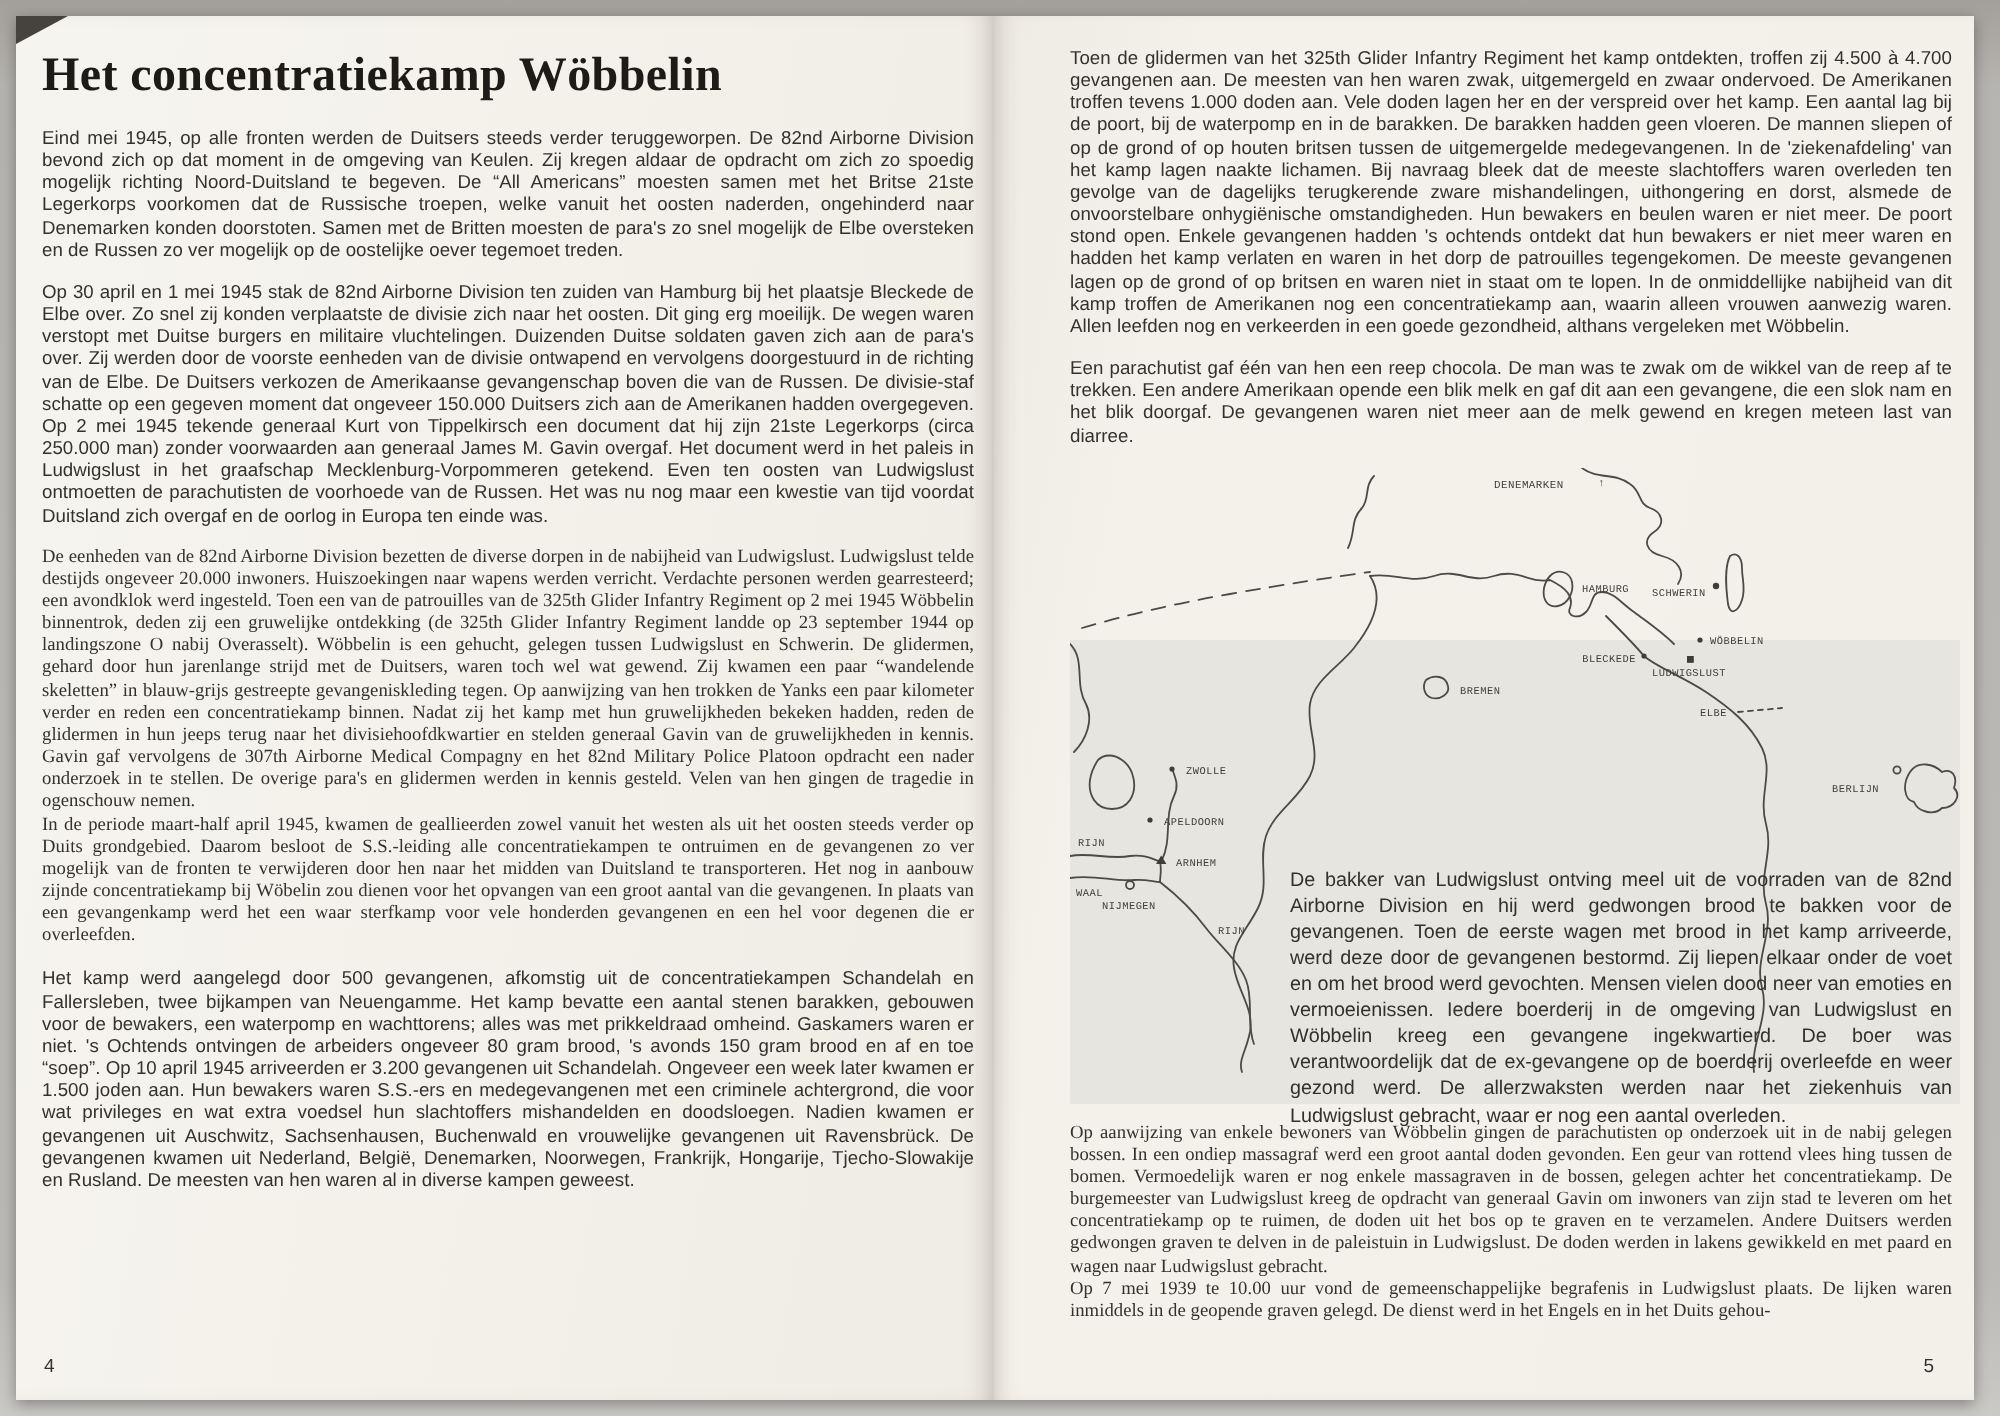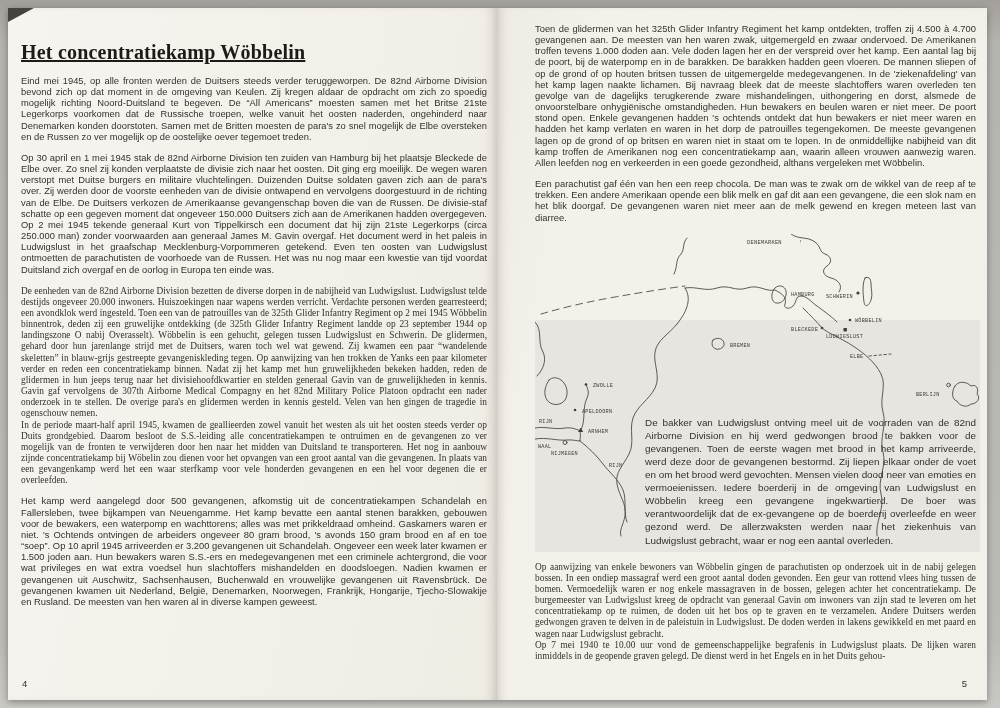--- a/index.html
+++ b/index.html
@@ -24,39 +24,38 @@
     box-shadow:inset -10px 0 14px -10px rgba(60,50,40,.35);
   }
   .page-right{
     width:490px;
     background:linear-gradient(100deg,#eeebe4 0%,#f4f1ea 18%,#f3f0e9 100%);
     padding:16px 11px 0 38px;
     box-shadow:inset 9px 0 12px -9px rgba(60,50,40,.28);
   }
   h1.title{
     font-family:"Liberation Serif",serif;font-weight:bold;
-    font-size:20px;letter-spacing:.2px;color:#1d1b18;
-    margin:16px 0 12px 0;
-    text-decoration:underline;
+    font-size:24px;letter-spacing:.2px;color:#1d1b18;
+    margin:0 0 12px 0;
   }
   p.body, .block p{
     font-size:9.35px;line-height:11.15px;color:#33312e;
     text-align:justify;margin:0 0 10px 0;letter-spacing:0.02px;
   }
   .block{margin:0 0 10px 0;}
   .block p{margin:0;font-family:Liberation Serif, serif;}
   .pagenum{
     position:absolute;bottom:11px;font-size:9.5px;color:#33312e;
   }
   .pagenum.pn-left{left:14px;}
   .pagenum.pn-right{right:20px;}
   .map-figure{position:relative;width:445px;height:318px;margin:0 0 10px 0;}
   .map-figure svg{position:absolute;left:0;top:0;}
   .map-side-text{
-    position:absolute;left:110px;top:182px;width:331px;
+    position:absolute;left:110px;top:200px;width:331px;
     font-size:9.9px;line-height:13.1px;color:#33312e;text-align:justify;
   }
   .map-line{fill:none;stroke:#4b4a47;stroke-width:0.9;stroke-linecap:round;stroke-linejoin:round;}
   .map-label{font-family:"Liberation Mono",monospace;font-size:5.2px;fill:#3e3d3a;letter-spacing:.25px;}
   .map-label.big{font-size:5.4px;}
   .map-marker{fill:#3e3d3a;}
 </style>
 </head>
 <body>
 
@@ -155,17 +154,17 @@
         <text class="map-label" x="3" y="214">WAAL</text>
         <text class="map-label" x="16" y="220.5">NIJMEGEN</text>
         <text class="map-label" x="74" y="233">RIJN</text>
       </svg>
 
       <div class="map-side-text">De bakker van Ludwigslust ontving meel uit de voorraden van de 82nd Airborne Division en hij werd gedwongen brood te bakken voor de gevangenen. Toen de eerste wagen met brood in het kamp arriveerde, werd deze door de gevangenen bestormd. Zij liepen elkaar onder de voet en om het brood werd gevochten. Mensen vielen dood neer van emoties en vermoeienissen. Iedere boerderij in de omgeving van Ludwigslust en Wöbbelin kreeg een gevangene ingekwartierd. De boer was verantwoordelijk dat de ex-gevangene op de boerderij overleefde en weer gezond werd. De allerzwaksten werden naar het ziekenhuis van Ludwigslust gebracht, waar er nog een aantal overleden.</div>
     </div>
 
     <div class="block">
       <p>Op aanwijzing van enkele bewoners van Wöbbelin gingen de parachutisten op onderzoek uit in de nabij gelegen bossen. In een ondiep massagraf werd een groot aantal doden gevonden. Een geur van rottend vlees hing tussen de bomen. Vermoedelijk waren er nog enkele massagraven in de bossen, gelegen achter het concentratiekamp. De burgemeester van Ludwigslust kreeg de opdracht van generaal Gavin om inwoners van zijn stad te leveren om het concentratiekamp op te ruimen, de doden uit het bos op te graven en te verzamelen. Andere Duitsers werden gedwongen graven te delven in de paleistuin in Ludwigslust. De doden werden in lakens gewikkeld en met paard en wagen naar Ludwigslust gebracht.</p>
-      <p>Op 7 mei 1940 te 10.00 uur vond de gemeenschappelijke begrafenis in Ludwigslust plaats. De lijken waren inmiddels in de geopende graven gelegd. De dienst werd in het Engels en in het Duits gehou-</p>
+      <p>Op 7 mei 1939 te 10.00 uur vond de gemeenschappelijke begrafenis in Ludwigslust plaats. De lijken waren inmiddels in de geopende graven gelegd. De dienst werd in het Engels en in het Duits gehou-</p>
     </div>
     <div class="pagenum pn-right">5</div>
   </div>
 </div>
 
 </body></html>

